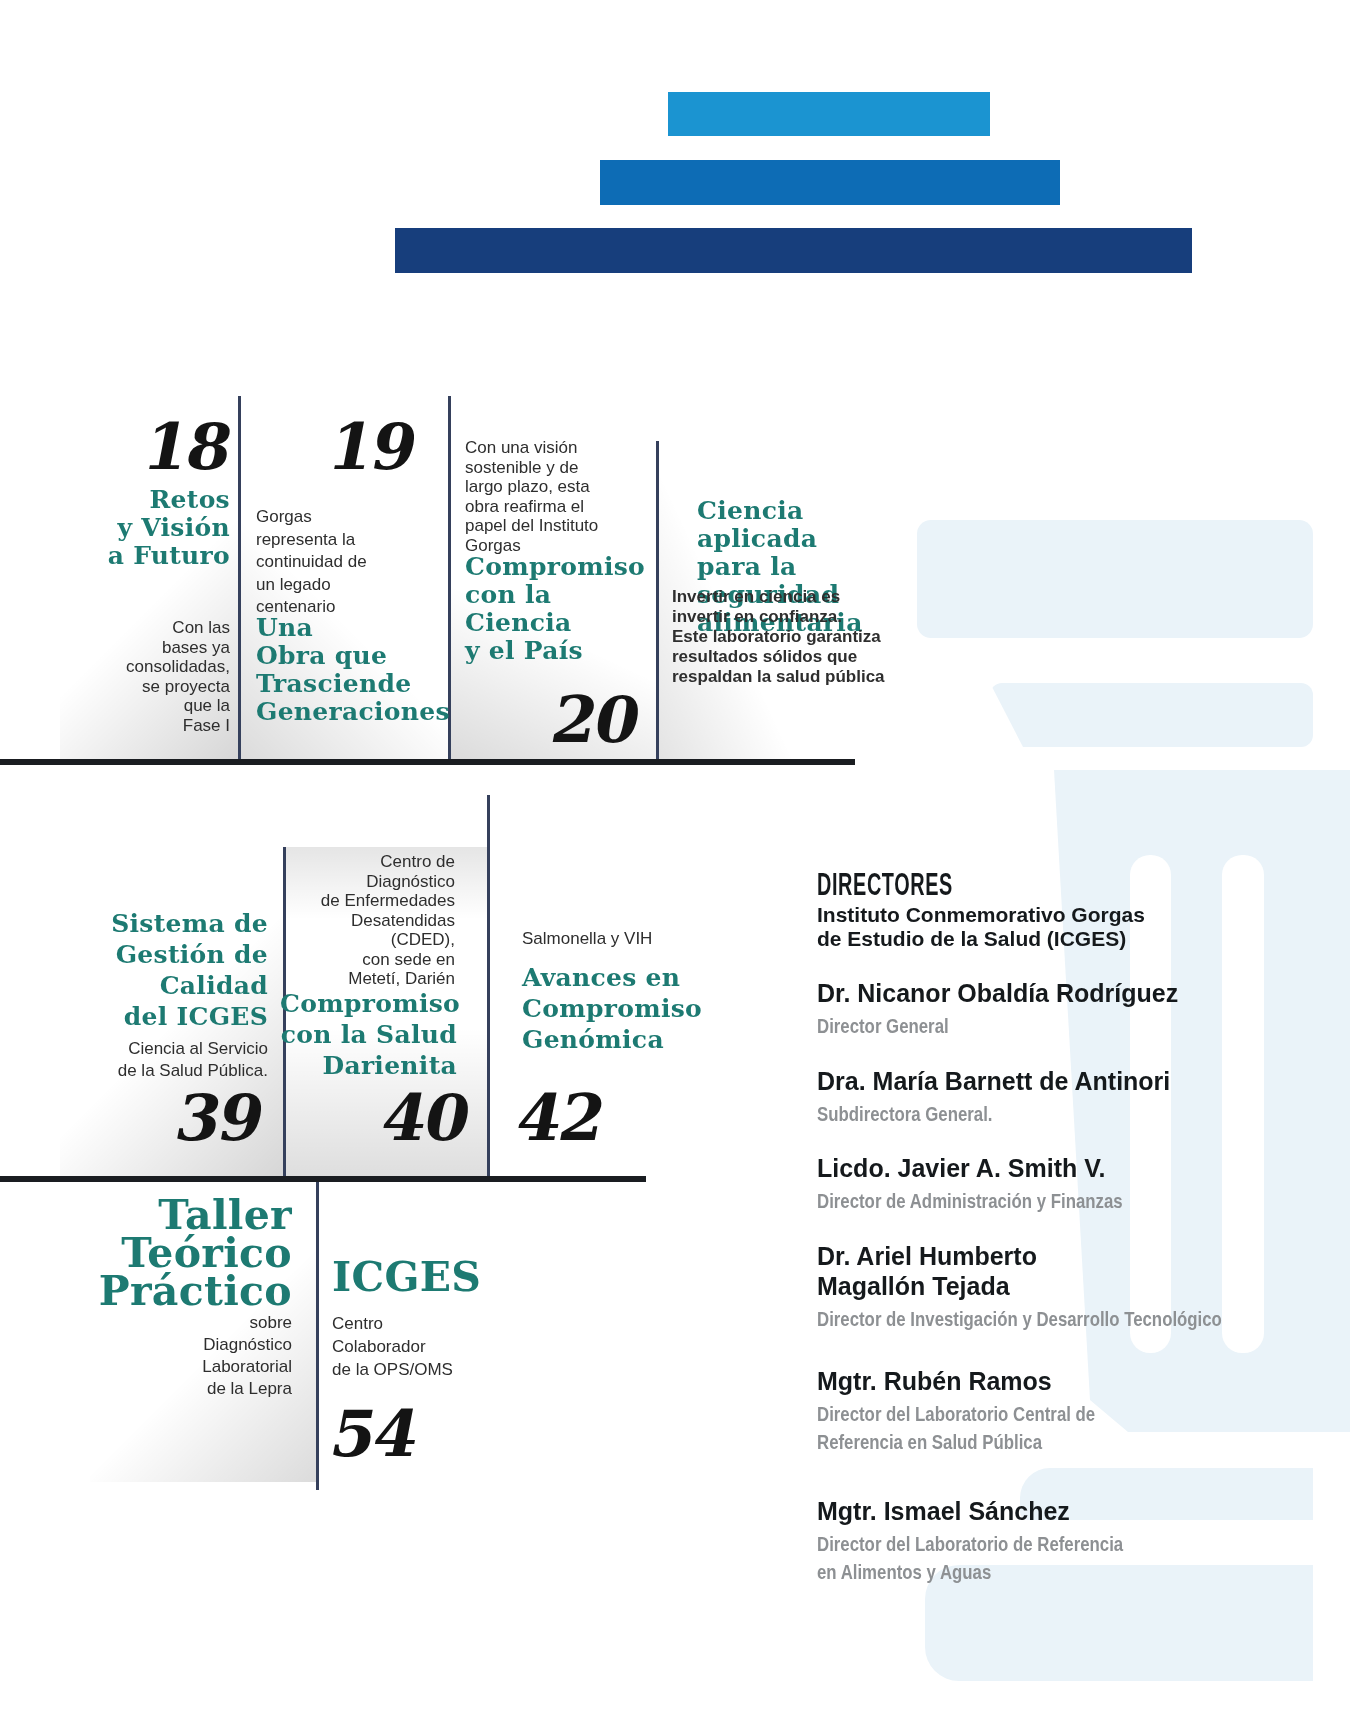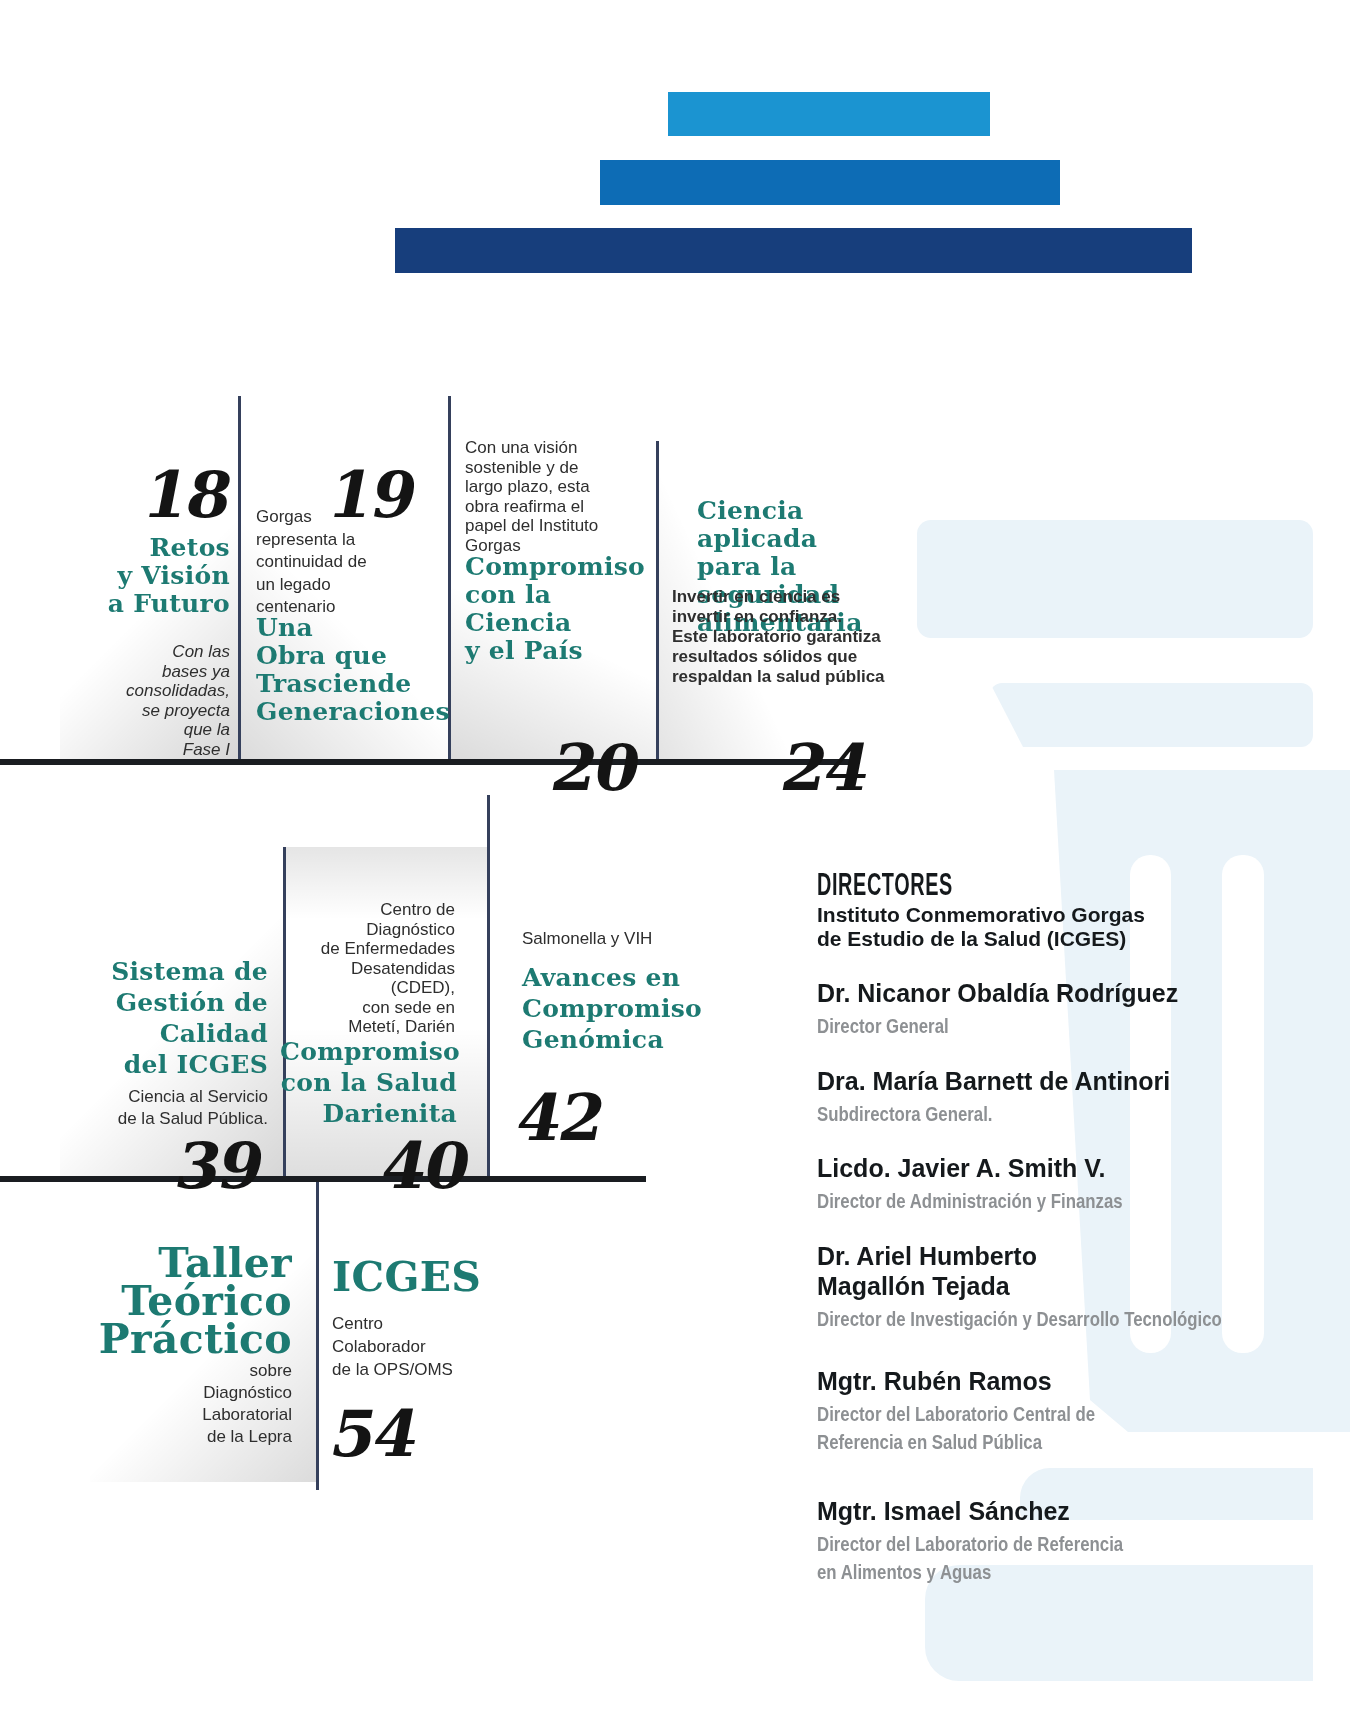--- a/index.html
+++ b/index.html
@@ -16,21 +16,21 @@
   .vdiv{position:absolute;width:3px;background:#35405c;}
   .hline{position:absolute;height:6px;background:#1a1d21;}
   
   .num{position:absolute;font-family:"DejaVu Serif",serif;font-weight:bold;font-style:italic;
        font-size:64px;line-height:1;color:#141414;letter-spacing:-2px;white-space:pre-line;}
   .teal{position:absolute;font-family:"DejaVu Serif",serif;font-weight:bold;color:#1d7a72;
         font-size:25px;line-height:31px;letter-spacing:0.3px;white-space:pre-line;}
   .teal.big{font-size:41px;line-height:38px;}
   .body{position:absolute;color:#2e2e2e;font-size:17px;line-height:21px;font-weight:500;
         white-space:pre-line;}
-  .r{text-align:right;margin-top:48px;}
+  .r{text-align:right;}
   
   .dir-head{position:absolute;font-weight:bold;color:#15191c;font-size:32px;line-height:32px;
             transform:scaleX(0.62);transform-origin:left top;letter-spacing:1px;white-space:pre-line;}
   .dir-org{position:absolute;font-weight:bold;color:#15191c;font-size:21px;line-height:24px;white-space:pre-line;}
   .entry{position:absolute;left:817px;width:540px;}
   .entry .name{font-weight:bold;color:#15191c;font-size:25px;line-height:30px;white-space:pre-line;}
   .entry .role{font-weight:bold;color:#8d9093;font-size:21px;line-height:28px;margin-top:4px;
                transform:scaleX(0.8);transform-origin:left top;white-space:pre-line;}
 </style>
 </head>
@@ -66,21 +66,21 @@
   <div class="hline" style="left:0;top:759px;width:855px;"></div>
   <div class="vdiv" style="left:283px;top:847px;height:329px;"></div>
   <div class="vdiv" style="left:487px;top:795px;height:381px;"></div>
   <div class="hline" style="left:0;top:1176px;width:646px;"></div>
   <div class="vdiv" style="left:316px;top:1182px;height:308px;"></div>
 
   <div class="num r" style="left:80px;top:415px;width:150px;">18</div>
   <div class="teal r" style="left:40px;top:486px;width:190px;line-height:28px;">Retos
 y Visión
 a Futuro</div>
-  <div class="body r" style="left:30px;top:594px;width:200px;line-height:19.5px;font-style:italic;">Con las
+  <div class="body r" style="left:30px;top:618px;width:200px;line-height:19.5px;">Con las
 bases ya
 consolidadas,
 se proyecta
 que la
 Fase I</div>
 
   <div class="num r" style="left:270px;top:415px;width:145px;">19</div>
   <div class="body" style="left:256px;top:506px;width:180px;line-height:22.5px;">Gorgas
 representa la
 continuidad de
@@ -104,21 +104,20 @@
   <div class="num r" style="left:490px;top:688px;width:148px;">20</div>
 
   <div class="teal" style="left:697px;top:497px;width:210px;line-height:28px;">Ciencia aplicada
 para la seguridad
 alimentaria</div>
   <div class="body" style="left:672px;top:587px;width:215px;line-height:20px;font-weight:bold;">Invertir en ciencia es
 invertir en confianza.
 Este laboratorio garantiza
 resultados sólidos que
 respaldan la salud pública</div>
-  <div class="num r" style="left:720px;top:688px;width:148px;">24</div>
 
   <div class="teal r" style="left:70px;top:908px;width:198px;text-align:right;">Sistema de
 Gestión de
 Calidad
 del ICGES</div>
   <div class="body r" style="left:40px;top:1038px;width:228px;line-height:22px;">Ciencia al Servicio
 de la Salud Pública.</div>
   <div class="num r" style="left:112px;top:1086px;width:150px;">39</div>
 
   <div class="body r" style="left:300px;top:852px;width:155px;line-height:19.5px;">Centro de

